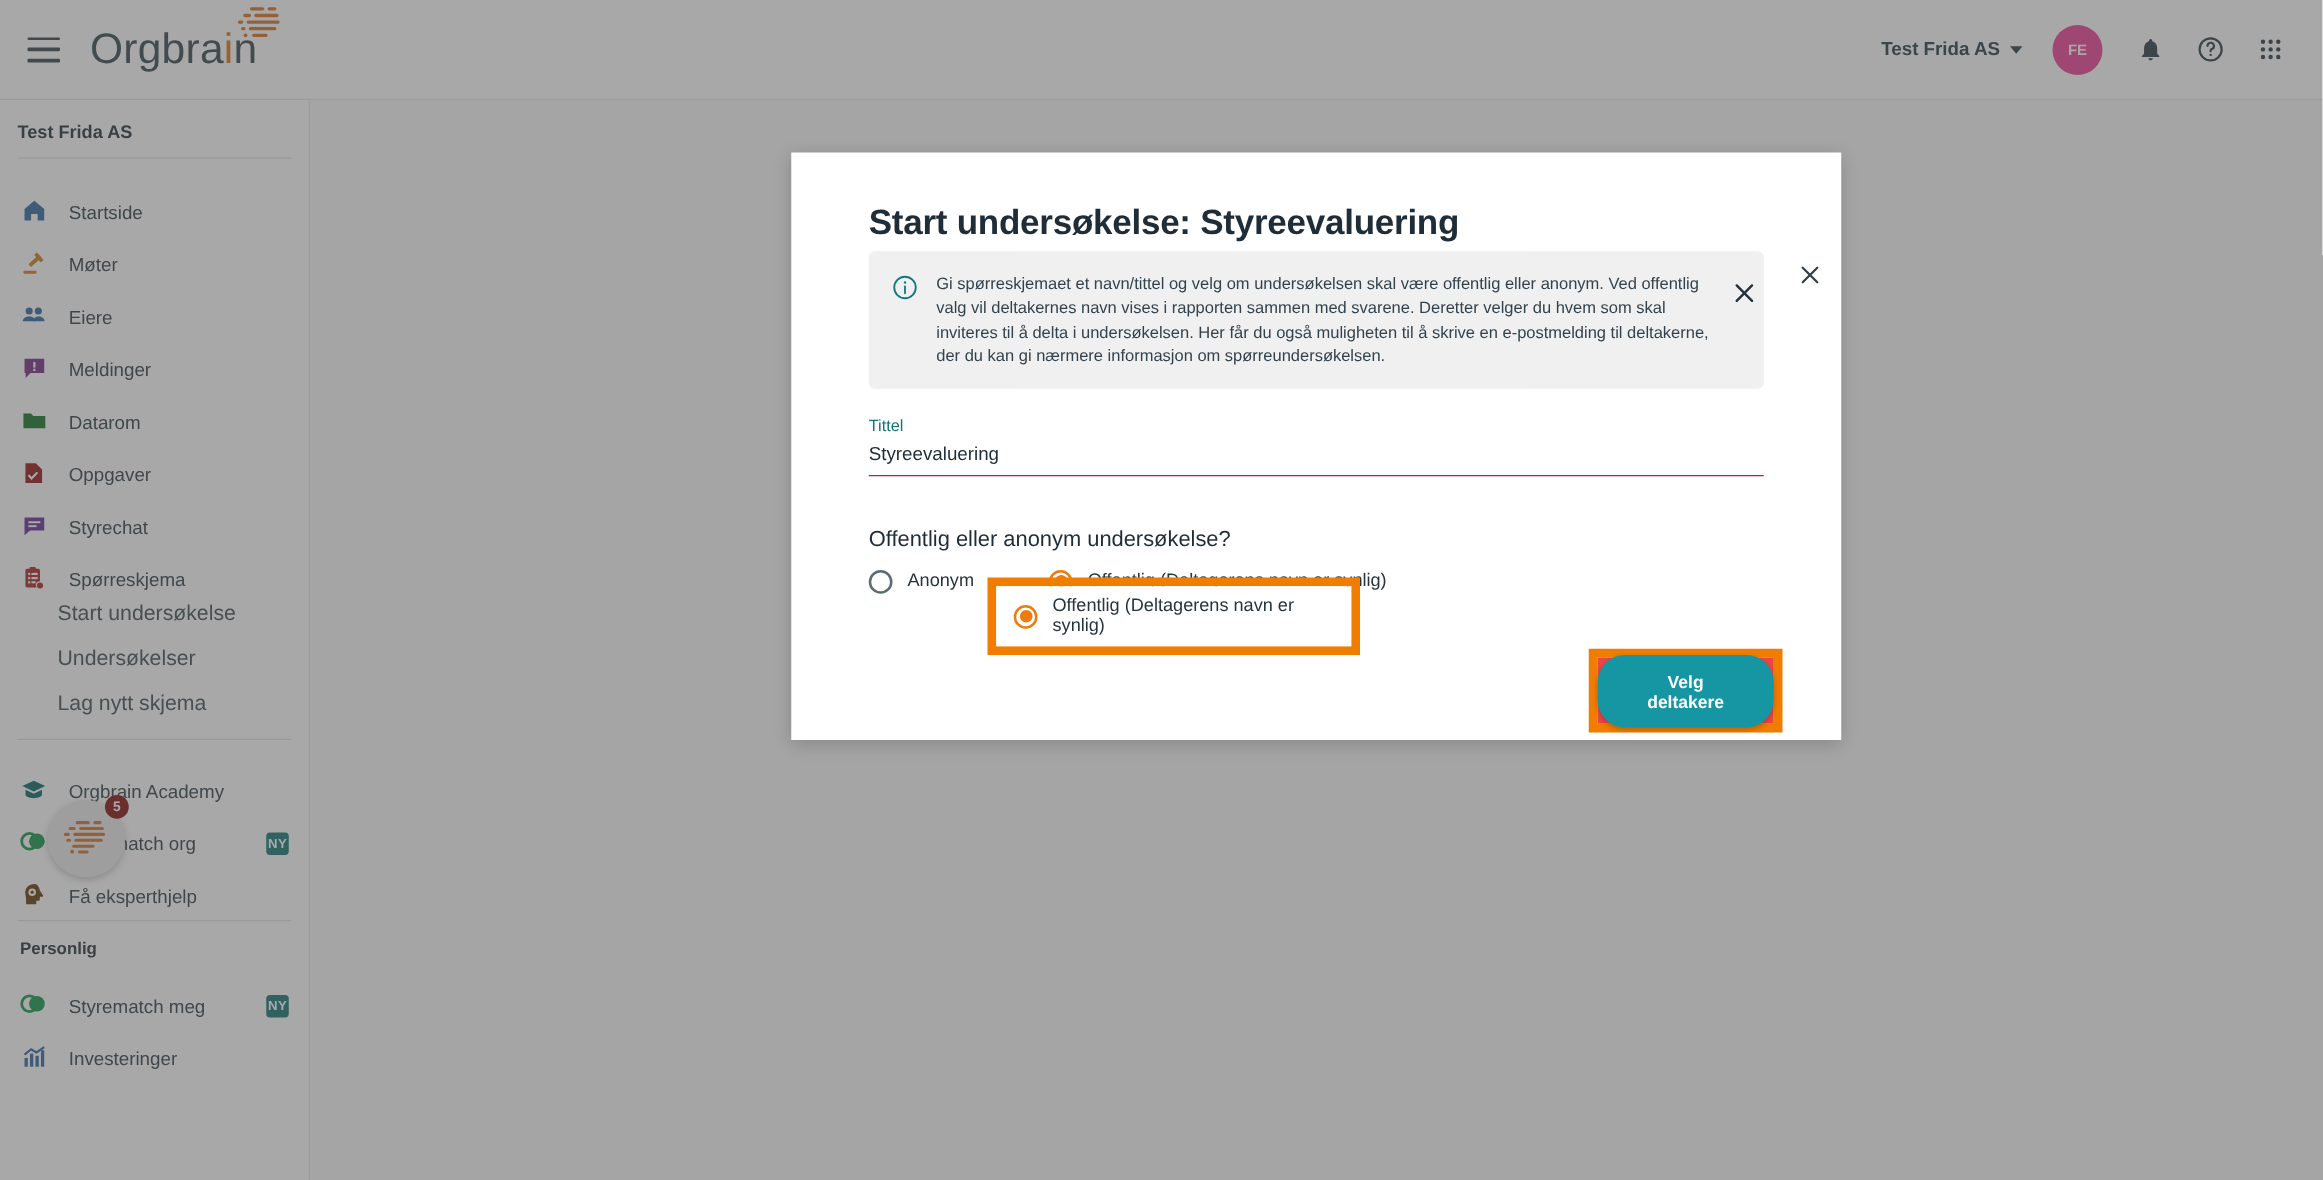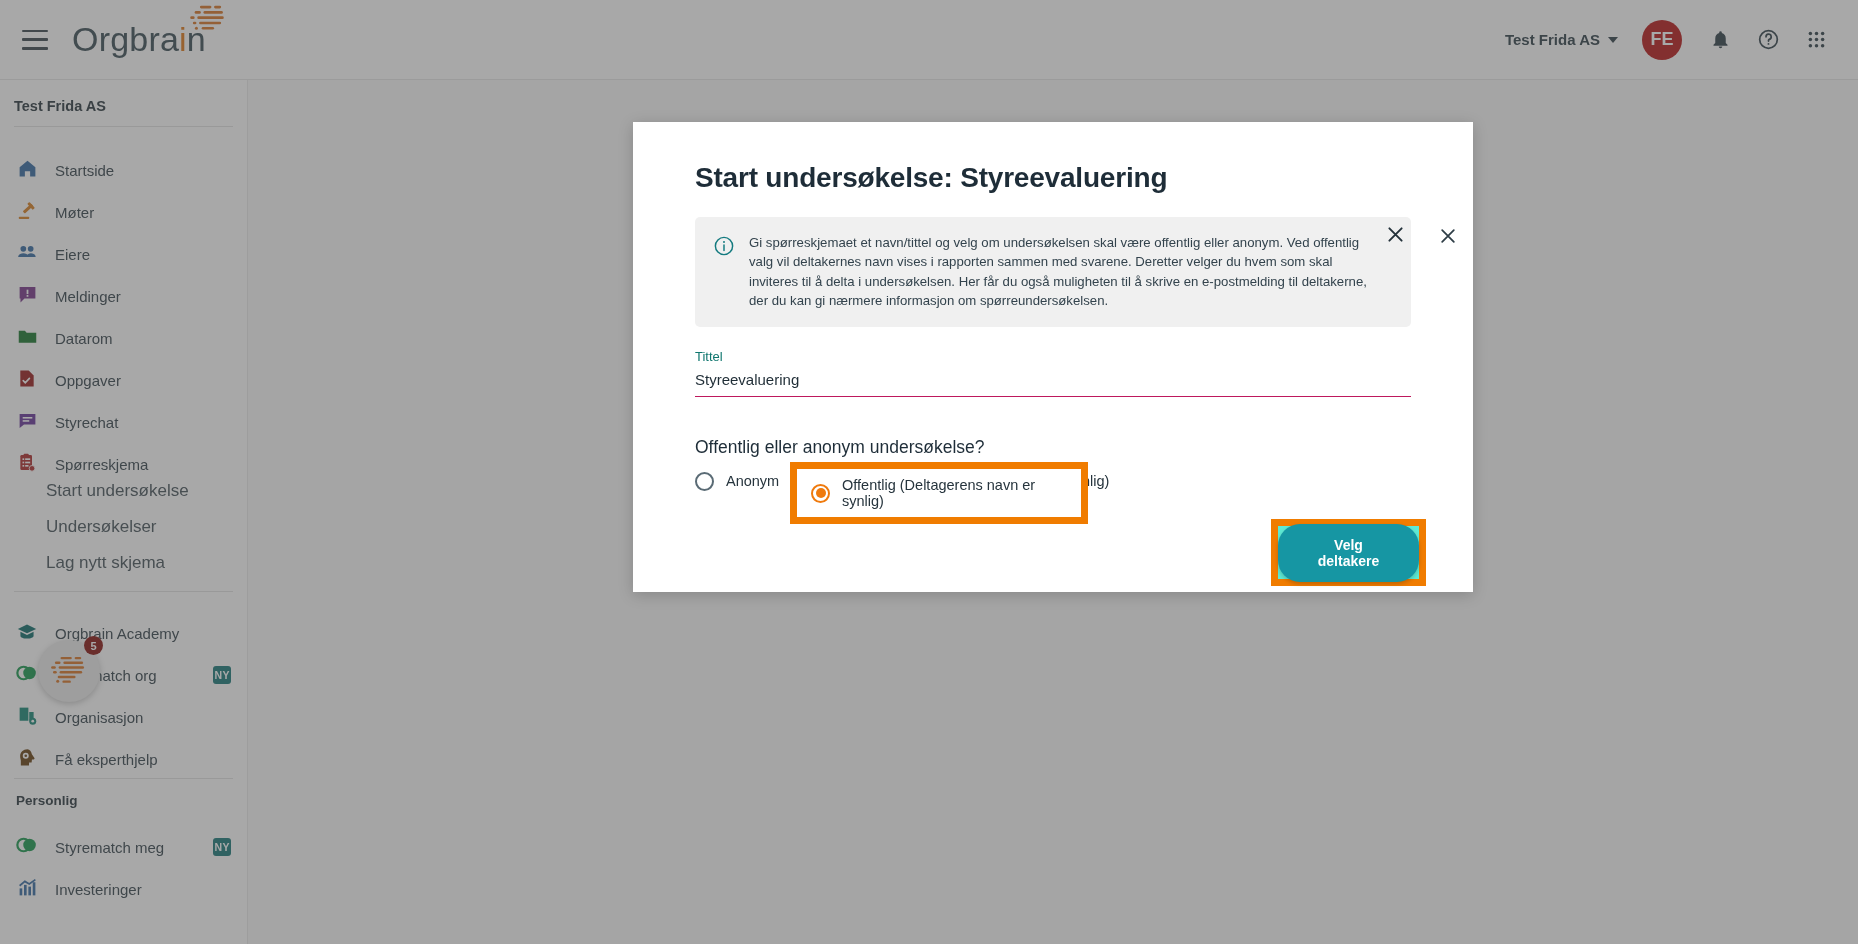--- a/index.html
+++ b/index.html
@@ -43,22 +43,22 @@
   }
   .org-switch {
     display: flex; align-items: center; gap: 8px; font-size: 15px; color: #34444d;
     font-weight: bold; cursor: pointer; padding: 8px 10px;
   }
   .caret-down {
     width: 0; height: 0; border-left: 5px solid transparent; border-right: 5px solid transparent;
     border-top: 6px solid #34444d;
   }
   .avatar {
-    width: 40px; height: 40px; border-radius: 50%; background: #b91c1c;
-    color: #fff; font-size: 18px; font-weight: bold;
+    width: 40px; height: 40px; border-radius: 50%; background: #ec4899;
+    color: #fff; font-size: 12px; font-weight: bold;
     display: flex; align-items: center; justify-content: center;
     margin: 0 14px; cursor: pointer;
   }
   .icon-btn {
     width: 34px; height: 34px; display:flex; align-items:center; justify-content:center;
     cursor: pointer; color:#34444d; margin: 0 7px;
   }
 
   
   .sidebar {
@@ -122,21 +122,21 @@
     position: absolute; left: 633px; top: 122px; width: 840px; height: 470px;
     background: #ffffff; box-shadow: 0 3px 14px rgba(0,0,0,.18);
     z-index: 11;
   }
   .card-title {
     font-size: 28px; font-weight: bold; color: #1e2d38;
     padding: 40px 0 0 62px; letter-spacing: -0.2px;
   }
   .infobox {
     position: relative;
-    margin: 23px 62px 0 62px; background: #f0f0f0; border-radius: 5px;
+    margin: 7px 62px 0 62px; background: #f0f0f0; border-radius: 5px;
     display: flex; padding: 16px 40px 16px 18px; min-height: 94px;
   }
   .info-icon {
     flex: none; width: 22px; height: 22px; margin-right: 14px; margin-top: 2px;
   }
   .info-text {
     font-size: 13.2px; line-height: 1.47; color: #33434d;
   }
   .info-close {
     position: absolute; right: -50px; top: 6px;
@@ -381,31 +381,20 @@
       <span class="nav-icon">
         <svg width="22" height="20" viewBox="0 0 26 20">
             <circle cx="9" cy="10" r="7.4" fill="none" stroke="#1d9b52" stroke-width="2.6"></circle>
             <circle cx="16" cy="10" r="7.4" fill="#1d9b52"></circle>
           </svg>
       </span>
       <span>Styrematch org</span>
       <span class="badge-ny">NY</span>
     </div>
 
-    <div class="nav-item">
-      <span class="nav-icon">
-        <svg width="21" height="21" viewBox="0 0 24 24" fill="#1d8a7a">
-          <path d="M3 3h10v15H3z"></path>
-            <rect x="14" y="8" width="5" height="10"></rect>
-          <circle cx="18" cy="18.5" r="4" fill="#1d8a7a"></circle>
-            <circle cx="18" cy="18.5" r="1.6" fill="#fff"></circle>
-        </svg>
-      </span>
-      <span>Organisasjon</span>
-    </div>
 
     <div class="nav-item">
       <span class="nav-icon">
         <svg width="21" height="21" viewBox="0 0 24 24" fill="#6b4516">
             <path d="M12 2.5c-5 0-8.4 3.6-8.4 8 0 2.2.8 3.6.8 5.2V21h9.3l.1-3.2h2.9l.4-3.6h2c.8 0 1.2-.8.8-1.5L17 8.4C16.3 5 14.6 2.5 12 2.5z"></path>
             <circle cx="10" cy="10" r="3.4" fill="#fff"></circle>
             <circle cx="10" cy="10" r="1.5" fill="#6b4516"></circle>
           </svg>
       </span>
       <span>Få eksperthjelp</span>
@@ -482,21 +471,21 @@
 
   <div class="dim"></div>
 
   <div class="hl" style="left:790px; top:462px; width:298px; height:62px;"></div>
   <div class="radio-hl-content" style="left:797px; top:469px; width:284px; height:48px;">
     <span class="radio-mark checked"></span>
     <span style="font-size:14.5px;color:#26343d;">Offentlig (Deltagerens navn er synlig)</span>
   </div>
 
   <div class="hl" style="left:1271px; top:519px; width:155px; height:67px;"></div>
-  <div style="position:absolute;left:1278px;top:526px;width:141px;height:53px;background:#5eead4;z-index:16;display:flex;align-items:center;justify-content:center;">
+  <div style="position:absolute;left:1278px;top:526px;width:141px;height:53px;background:#ef4444;z-index:16;display:flex;align-items:center;justify-content:center;">
     <button class="btn-primary">Velg deltakere</button>
   </div>
 
   <div style="position:absolute;left:1382px;top:221px;width:26px;height:26px;z-index:12;display:flex;align-items:center;justify-content:center;">
     <svg width="21" height="21" viewBox="0 0 24 24" stroke="#23313a" stroke-width="2.2" stroke-linecap="round">
       <path d="M5 5l14 14M19 5L5 19"></path>
     </svg>
   </div>
 
   <div class="chat-bubble">

